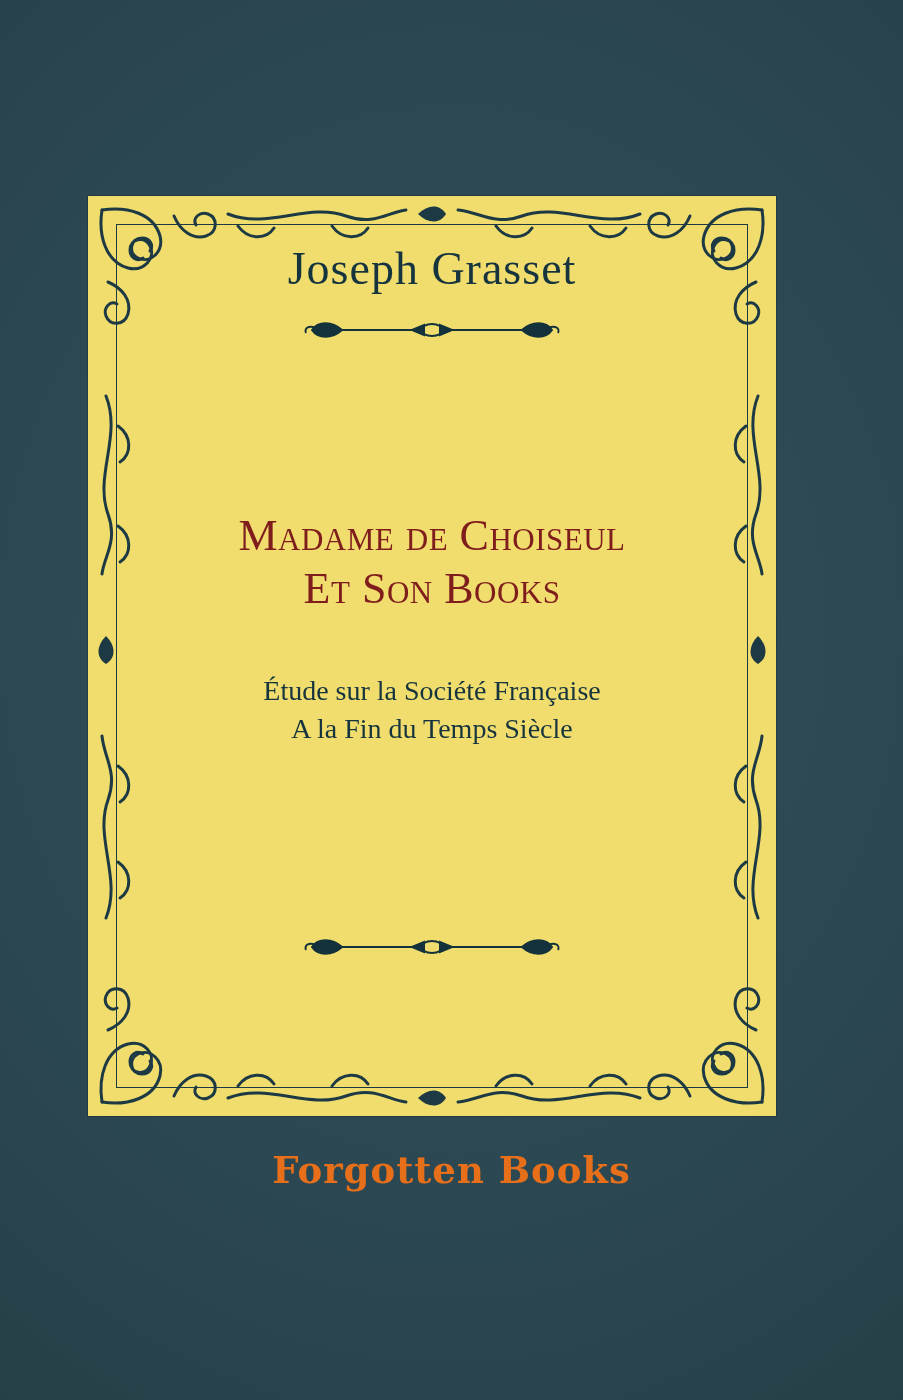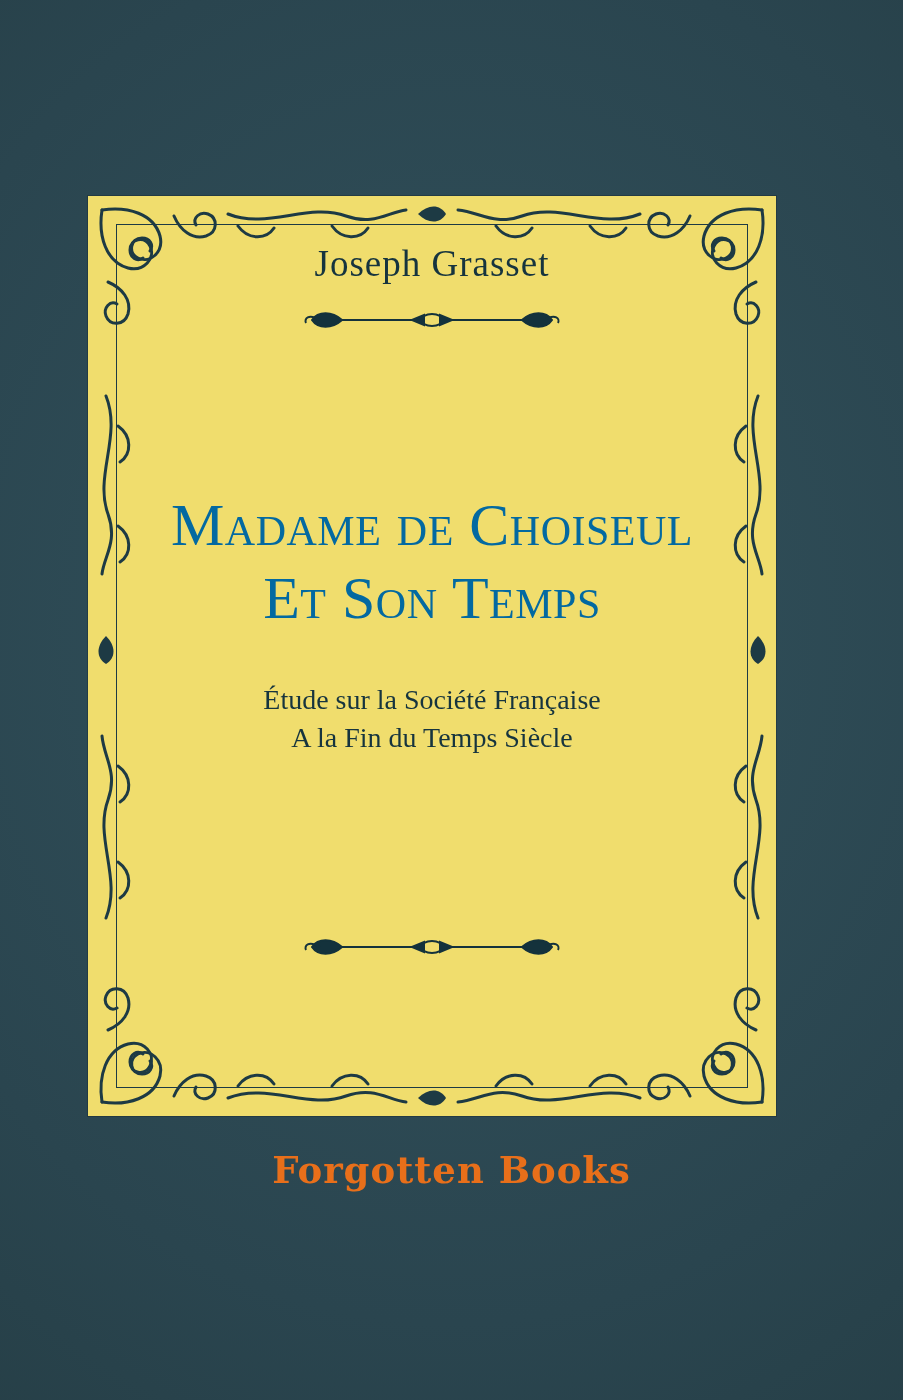--- a/index.html
+++ b/index.html
@@ -51,40 +51,40 @@
   }
   .text-block {
     position: absolute;
     left: 56px;
     right: 56px;
     top: 48px;
     text-align: center;
     color: #12313b;
   }
   .author {
-    font-size: 37px;
+    font-size: 46px;
     letter-spacing: 1px;
     line-height: 1.1;
     color: #16343e;
     font-family: "Liberation Serif", serif;
     margin: 0;
   }
   .divider {
     margin: 22px auto 0;
     width: 260px;
     height: 26px;
   }
   .divider svg { display:block; width:100%; height:100%; }
   .title {
-    margin: 6px;
+    margin: 16px;
     padding-top: 150px;
-    font-size: 60px;
+    font-size: 44px;
     line-height: 1.22;
     letter-spacing: 0.5px;
-    color: #0369a1;
+    color: #7f1d1d;
     font-variant: small-caps;
     font-weight: normal;
   }
   .subtitle {
     margin: 0;
     padding-top: 40px;
     font-size: 28px;
     line-height: 1.35;
     color: #16343e;
   }
@@ -194,21 +194,21 @@
           <path d="M40 13 C 30 4, 16 4, 10 13 C 16 22, 30 22, 40 13 Z"></path>
           <path d="M220 13 C 230 4, 244 4, 250 13 C 244 22, 230 22, 220 13 Z"></path>
           <path d="M18 13 C 6 6, 2 12, 4 16" fill="none"></path>
           <path d="M242 13 C 254 6, 258 12, 256 16" fill="none"></path>
         </g>
       </svg>
     </div>
 
     <div class="title">
       <span>Madame de Choiseul</span><br>
-      <span>Et Son Temps</span>
+      <span>Et Son Books</span>
     </div>
 
     <div class="subtitle">
       <span>Étude sur la Société Française</span><br>
       <span>A la Fin du Temps Siècle</span>
     </div>
   </div>
 
   <div class="divider-lower">
     <svg viewBox="0 0 260 26" xmlns="http://www.w3.org/2000/svg">

